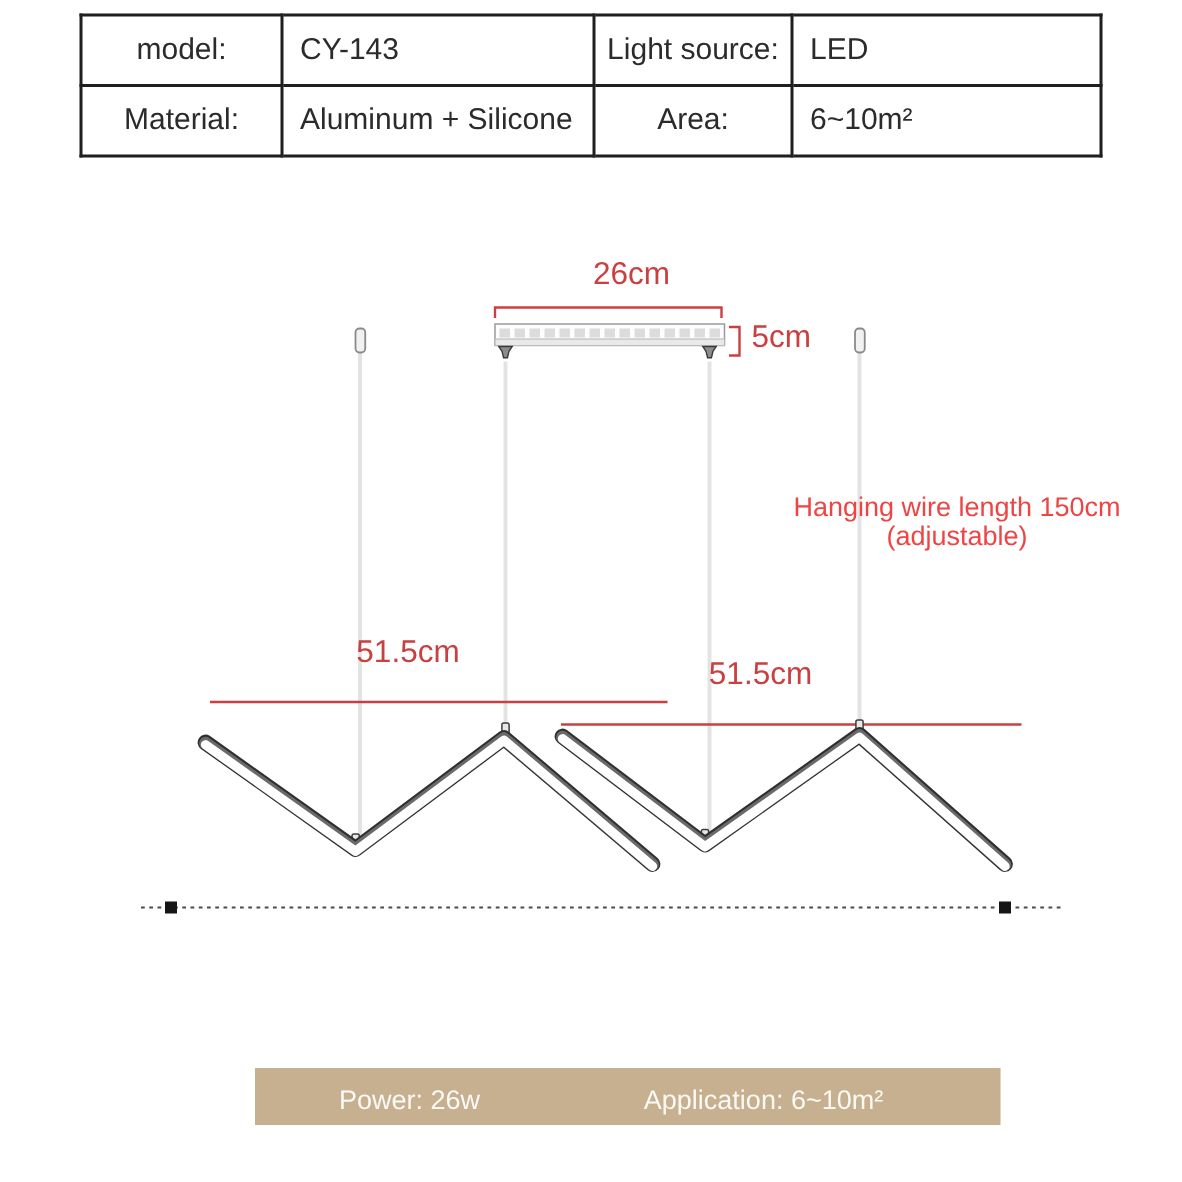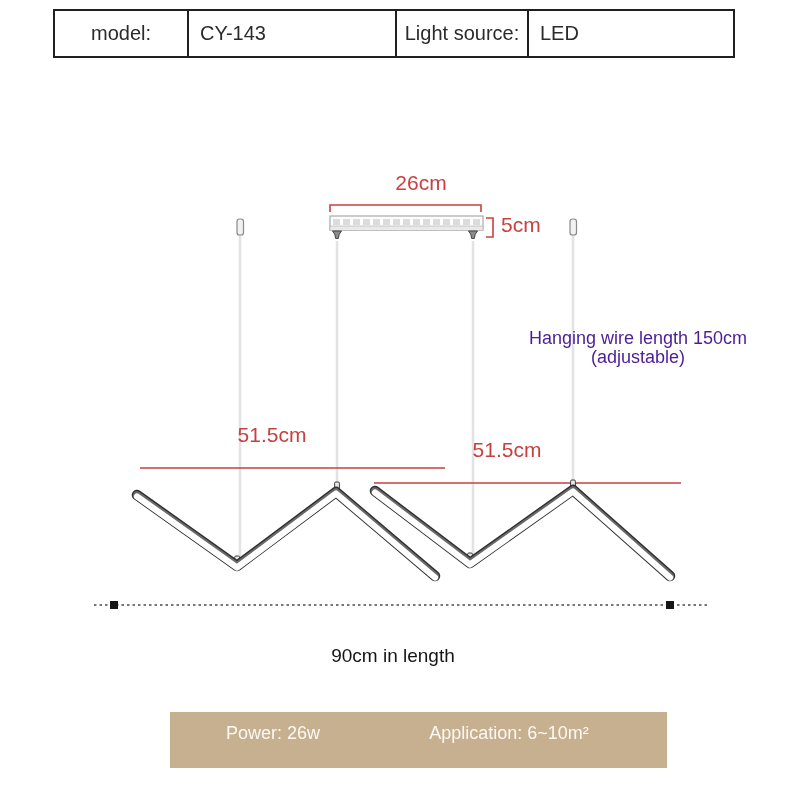--- a/index.html
+++ b/index.html
@@ -24,26 +24,26 @@
   
   .txt { position:absolute; white-space:nowrap; }
   .red { color:#c94040; font-size:21px; }
   .ctr { transform:translateX(-50%); }
   #lbl-canopy-w { left:421px; top:171px; }
   #lbl-canopy-h { left:501px; top:213px; }
   #lbl-seg-left { left:272px; top:423px; }
   #lbl-seg-right { left:507px; top:438px; }
   #wire-note {
     left:638px; top:329px; text-align:center;
-    font-size:18px; line-height:19px; color:#4c1d95;
+    font-size:18px; line-height:19px; color:#ef4444;
   }
   #lbl-total { left:393px; top:645px; font-size:19px; color:#151515; }
   
   .footer-bar {
-    position:absolute; left:170px; top:712px; width:497px; height:56px;
+    position:absolute; left:170px; top:712px; width:497px; height:38px;
     background:#c6b090;
   }
   .footer-bar .ftxt {
     position:absolute; top:0; line-height:42px; font-size:18px;
     color:#fbf9f4; transform:translateX(-50%); white-space:nowrap;
   }
   #footer-power { left:103px; }
   #footer-app  { left:339px; }
 </style>
 </head>
@@ -57,20 +57,26 @@
         <col style="width:208px">
       <col style="width:132px">
         <col style="width:206px">
     </colgroup>
     <tbody>
       <tr>
         <td class="lab">model:</td>
         <td class="val">CY-143</td>
         <td class="lab">Light source:</td>
         <td class="val">LED</td>
+      </tr>
+      <tr>
+        <td class="lab">Material:</td>
+        <td class="val">Aluminum + Silicone</td>
+        <td class="lab">Area:</td>
+        <td class="val">6~10m²</td>
       </tr>
     </tbody>
   </table>
 
   <svg class="diagram" width="788" height="788" viewBox="0 0 788 788">
     <defs>
       <path id="tube-left" d="M137,495 L237,566 L336,492 L435,576" fill="none"></path>
       <path id="tube-right" d="M375,491 L470,563 L573,490 L670,576" fill="none"></path>
     </defs>
 
@@ -129,20 +135,19 @@
   <div id="lbl-canopy-w" class="txt red ctr">26cm</div>
   <div id="lbl-canopy-h" class="txt red">5cm</div>
   <div id="lbl-seg-left" class="txt red ctr">51.5cm</div>
   <div id="lbl-seg-right" class="txt red ctr">51.5cm</div>
 
   <div id="wire-note" class="txt ctr">
     <div>Hanging wire length 150cm</div>
     <div>(adjustable)</div>
   </div>
 
-  <div id="lbl-total" class="txt ctr">90cm in length</div>
 
   <div class="footer-bar">
     <span id="footer-power" class="ftxt">Power: 26w</span>
     <span id="footer-app" class="ftxt">Application: 6~10m²</span>
   </div>
 
 </div>
 
 </body></html>

